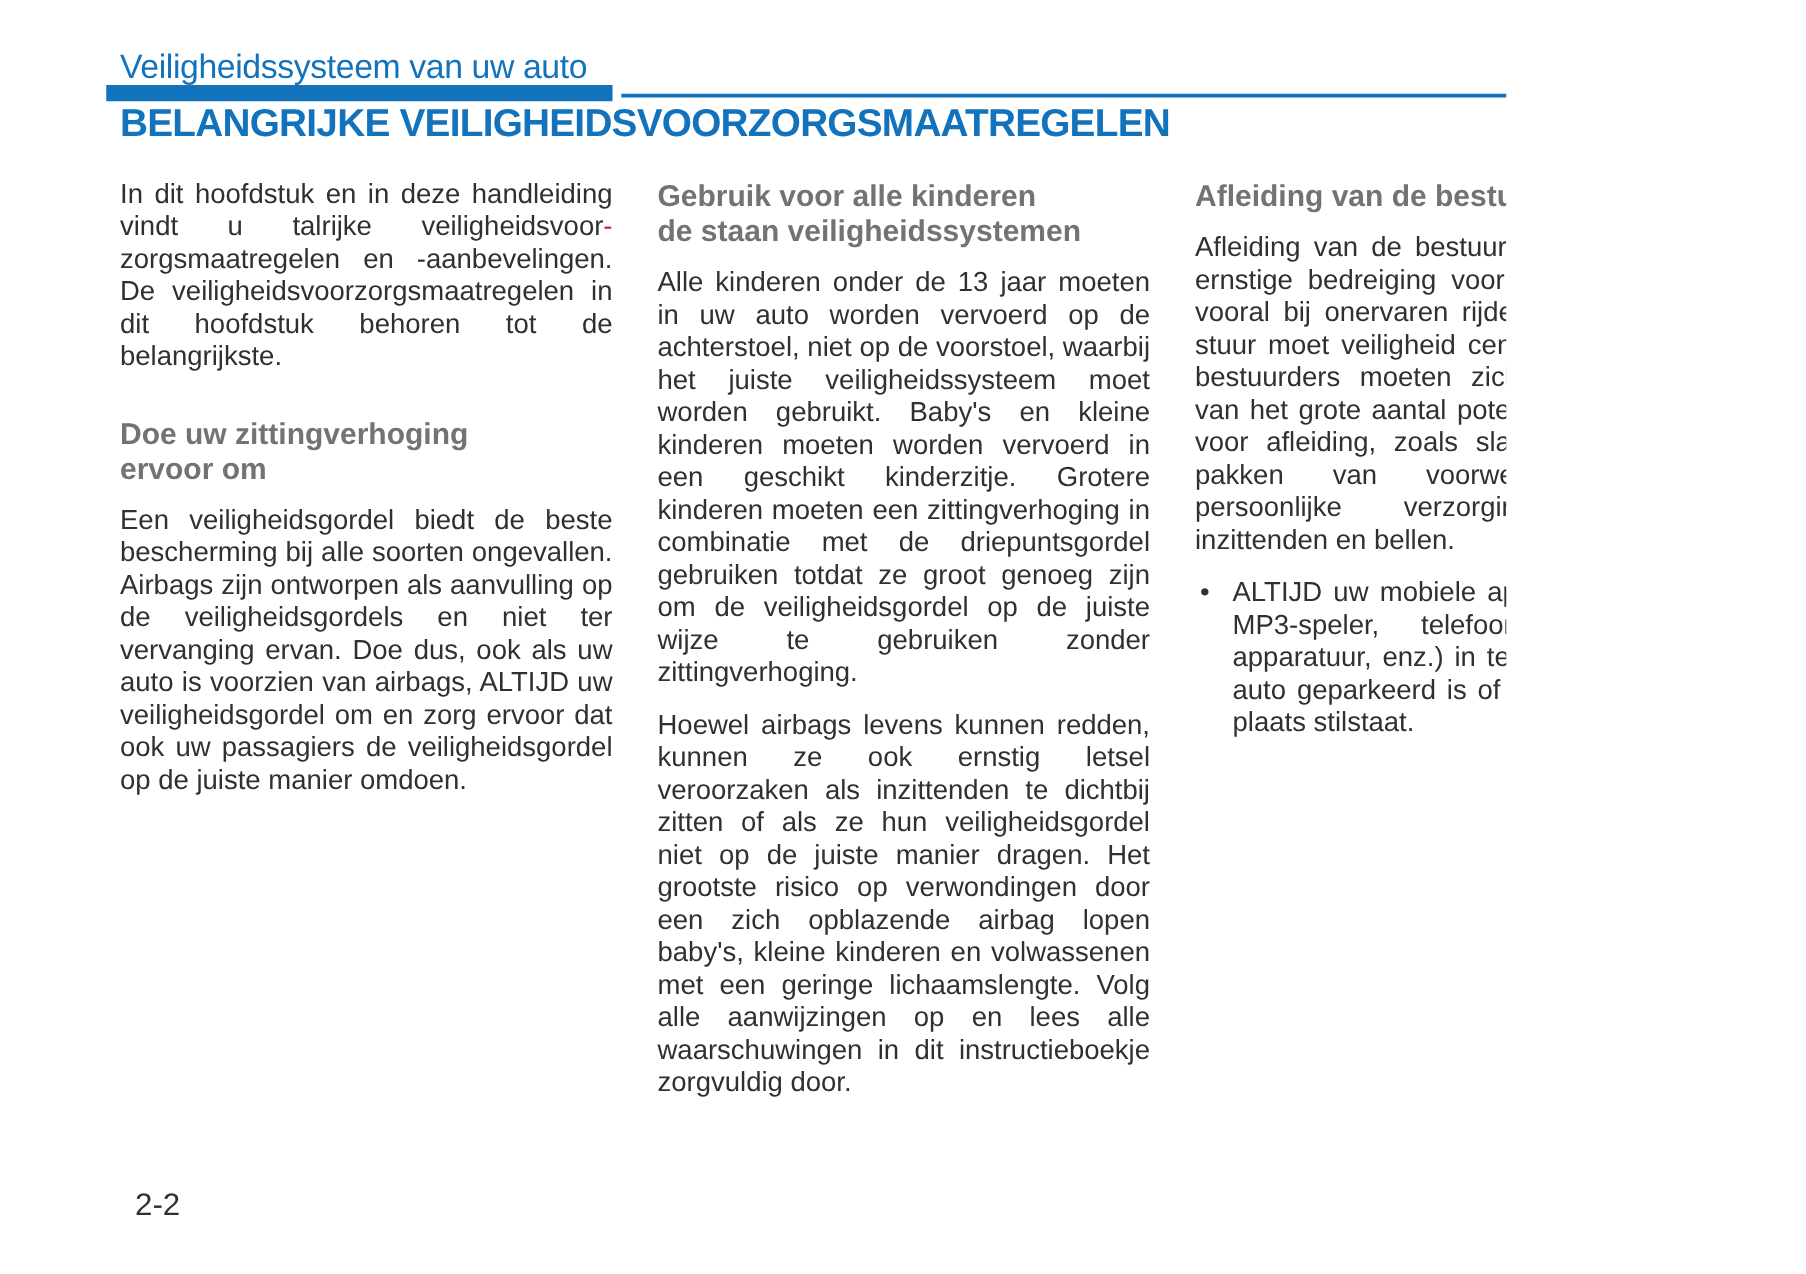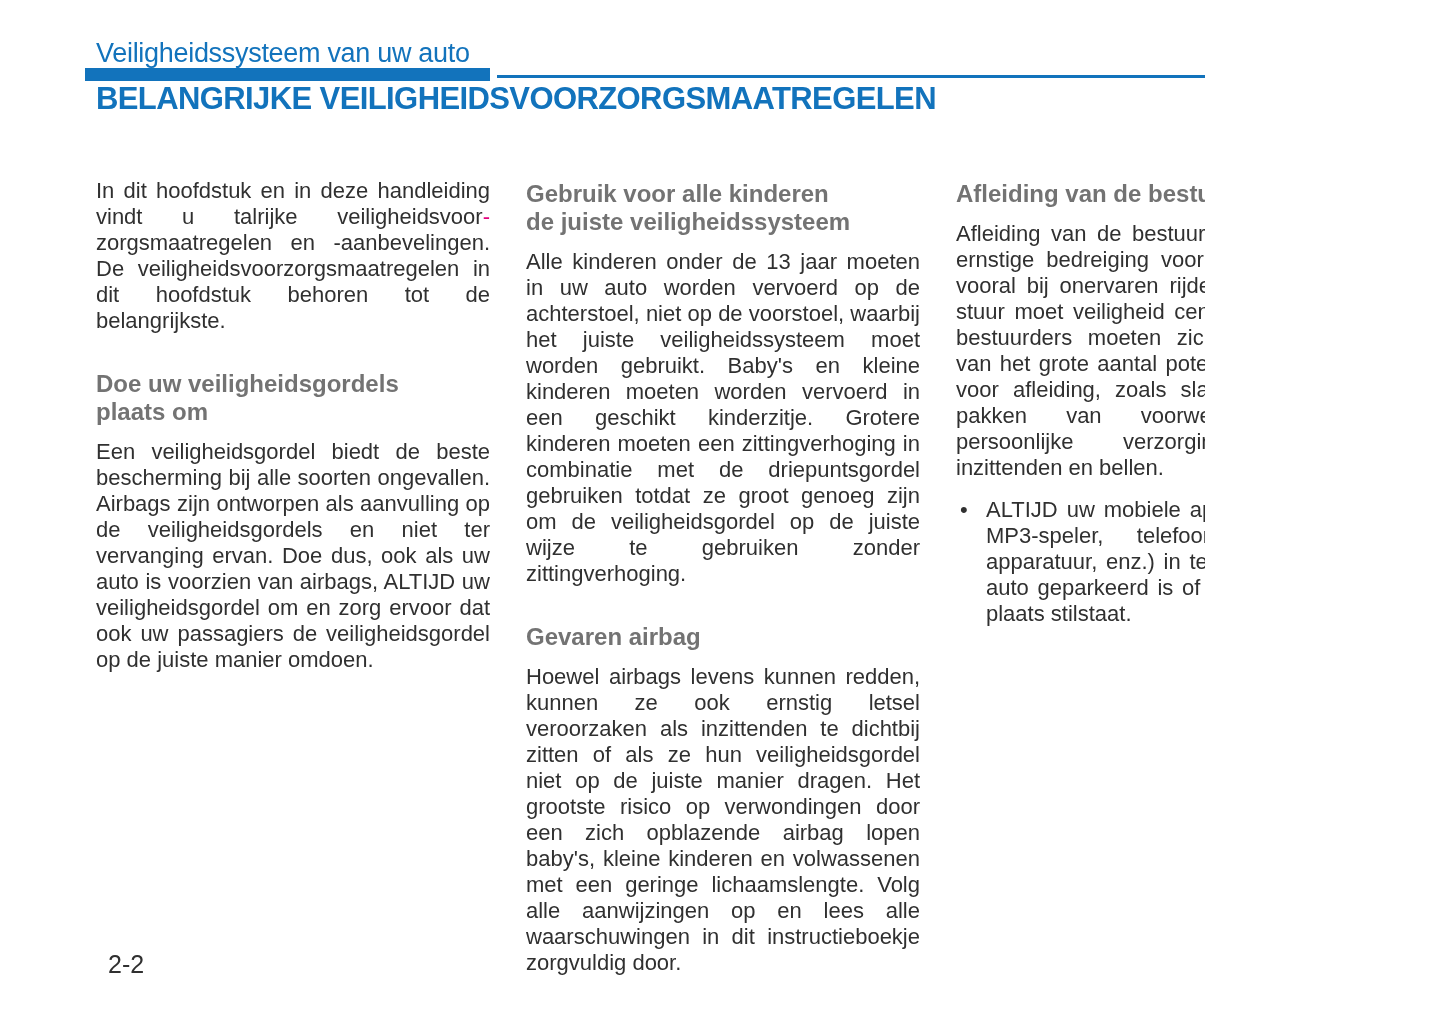--- a/index.html
+++ b/index.html
@@ -52,21 +52,21 @@
   
   .content {
     position: absolute;
     left: 96px;
     top: 142px;
     width: 1254px;
     display: grid;
     grid-template-columns: repeat(3, 394px);
     column-gap: 36px;
   }
-  .col { min-width: 0; margin-top: 36px; }
+  .col { min-width: 0; }
   .col p {
     margin: 0 0 16px 0;
     font-size: 22px;
     line-height: 26px;
     text-align: justify;
     color: #303030;
   }
   .col h3 {
     margin: 36px 0 13px 0;
     font-size: 24px;
@@ -111,35 +111,32 @@
 
   <div class="main-title">BELANGRIJKE VEILIGHEIDSVOORZORGSMAATREGELEN</div>
 
   <div class="content">
 
     <div class="col">
       <p>
         <span>In dit hoofdstuk en in deze handleiding vindt u talrijke veiligheidsvoor</span><span class="pink-hyphen">-</span><span>zorgsmaatregelen en -aanbevelingen. De veiligheidsvoorzorgsmaatregelen in dit hoofdstuk behoren tot de belangrijkste.</span>
       </p>
       <h3>
-        <span class="heading-line">Doe uw veiligheidsgordels</span>
-        <span class="heading-line">plaats om</span>
+        <span class="heading-line">Doe uw zittingverhoging</span>
+        <span class="heading-line">ervoor om</span>
       </h3>
       <p>Een veiligheidsgordel biedt de beste bescherming bij alle soorten ongevallen. Airbags zijn ontworpen als aanvulling op de veiligheidsgordels en niet ter vervanging ervan. Doe dus, ook als uw auto is voorzien van airbags, ALTIJD uw veiligheidsgordel om en zorg ervoor dat ook uw passagiers de veiligheidsgordel op de juiste manier omdoen.</p>
     </div>
 
     <div class="col">
       <h3>
         <span class="heading-line">Gebruik voor alle kinderen</span>
-        <span class="heading-line">de juiste veiligheidssysteem</span>
+        <span class="heading-line">de staan veiligheidssystemen</span>
       </h3>
       <p>Alle kinderen onder de 13 jaar moeten in uw auto worden vervoerd op de achterstoel, niet op de voorstoel, waarbij het juiste veiligheidssysteem moet worden gebruikt. Baby's en kleine kinderen moeten worden vervoerd in een geschikt kinderzitje. Grotere kinderen moeten een zittingverhoging in combinatie met de driepuntsgordel gebruiken totdat ze groot genoeg zijn om de veiligheidsgordel op de juiste wijze te gebruiken zonder zittingverhoging.</p>
-      <h3>
-        <span class="heading-line">Gevaren airbag</span>
-      </h3>
       <p>Hoewel airbags levens kunnen redden, kunnen ze ook ernstig letsel veroorzaken als inzittenden te dichtbij zitten of als ze hun veiligheidsgordel niet op de juiste manier dragen. Het grootste risico op verwondingen door een zich opblazende airbag lopen baby's, kleine kinderen en volwassenen met een geringe lichaamslengte. Volg alle aanwijzingen op en lees alle waarschuwingen in dit instructieboekje zorgvuldig door.</p>
     </div>
 
     <div class="col">
       <h3>
         <span class="heading-line">Afleiding van de bestuurders</span>
       </h3>
       <p>Afleiding van de bestuurder vormt een ernstige bedreiging voor de veiligheid, vooral bij onervaren rijders. Achter het stuur moet veiligheid centraal staan en bestuurders moeten zich bewust zijn van het grote aantal potentiële redenen voor afleiding, zoals slaperigheid, het pakken van voorwerpen, eten, persoonlijke verzorging, andere inzittenden en bellen.</p>
       <div class="bullet-item">
         <span class="bullet-marker">•</span>

